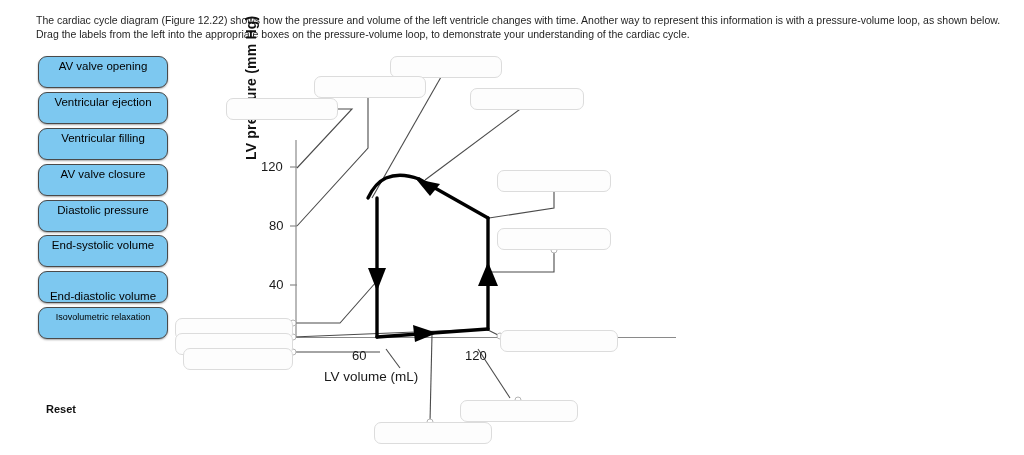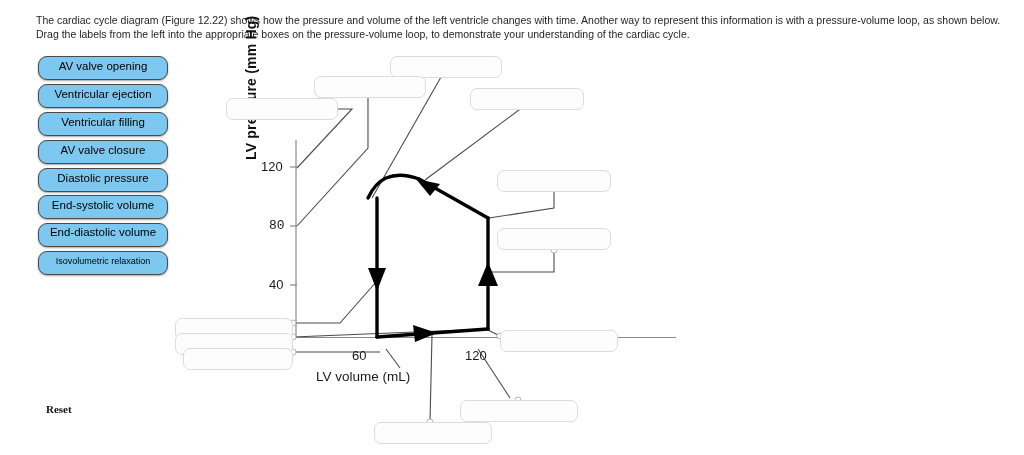--- a/index.html
+++ b/index.html
@@ -32,21 +32,21 @@
   #label-bank {
     position: absolute;
     left: 38px;
     top: 56px;
     width: 130px;
   }
   .drag-label {
     position: relative;
     box-sizing: border-box;
     width: 130px;
-    height: 24px;
+    height: 32px;
     margin-bottom: 3.9px;
     background: #7dc8f0;
     border: 1px solid #4a4a4a;
     border-radius: 9px;
     box-shadow: 0 1px 2px rgba(0,0,0,0.35);
     font-size: 11.5px;
     line-height: 18px;
     text-align: center;
     color: #000;
     white-space: nowrap;
@@ -54,34 +54,33 @@
     cursor: move;
     user-select: none;
   }
   .drag-label.small {
     font-size: 9px;
     line-height: 18px;
   }
   .drag-label.twoline {
     font-size: 11.5px;
     line-height: 13px;
-    padding-top: 2px;
+    padding-top: 18px;
     white-space: normal;
   }
 
   #reset-button {
     position: absolute;
     left: 46px;
     top: 403px;
     font-size: 11px;
     font-weight: bold;
     color: #111;
     cursor: pointer;
     user-select: none;
-    font-family: Liberation Serif, serif;
   }
 
   
   #diagram {
     position: absolute;
     left: 0;
     top: 0;
     width: 1024px;
     height: 455px;
   }
@@ -200,28 +199,28 @@
       <circle cx="293" cy="323" r="3"></circle>
       <circle cx="293" cy="337" r="3"></circle>
       <circle cx="293" cy="352" r="3"></circle>
       <circle cx="500" cy="336" r="3"></circle>
       <circle cx="430" cy="422" r="3"></circle>
       <circle cx="518" cy="400" r="3"></circle>
     </g>
   </svg>
 
   <div class="axis-text" style="left:261px; top:159px;">120</div>
-  <div class="axis-text" style="left:269px; top:218px;font-family:Liberation Mono, monospace;">80</div>
+  <div class="axis-text" style="left:269px; top:218px;">80</div>
   <div class="axis-text" style="left:269px; top:277px;">40</div>
 
   <div class="axis-text" style="left:352px; top:348px;">60</div>
   <div class="axis-text" style="left:465px; top:348px;">120</div>
 
   <div id="ylabel">LV pressure (mm Hg)</div>
-  <div class="axis-text" style="left:316px; top:369px; font-size:13.5px;">LV volume (mL)</div>
+  <div class="axis-text" style="left:324px; top:369px; font-size:13.5px;">LV volume (mL)</div>
 
   <div class="drop-box" style="left:390px;  top:56px;  width:112px;"></div>
 
   <div class="drop-box" style="left:314px;  top:76px;  width:112px;"></div>
 
   <div class="drop-box" style="left:226px;  top:98px;  width:112px;"></div>
 
   <div class="drop-box" style="left:470px;  top:88px;  width:114px;"></div>
 
   <div class="drop-box" style="left:497px;  top:170px; width:114px;"></div>

